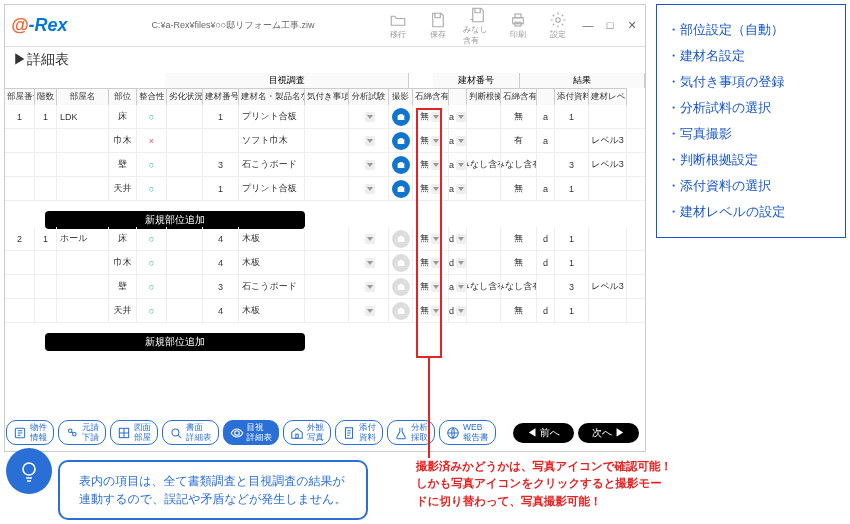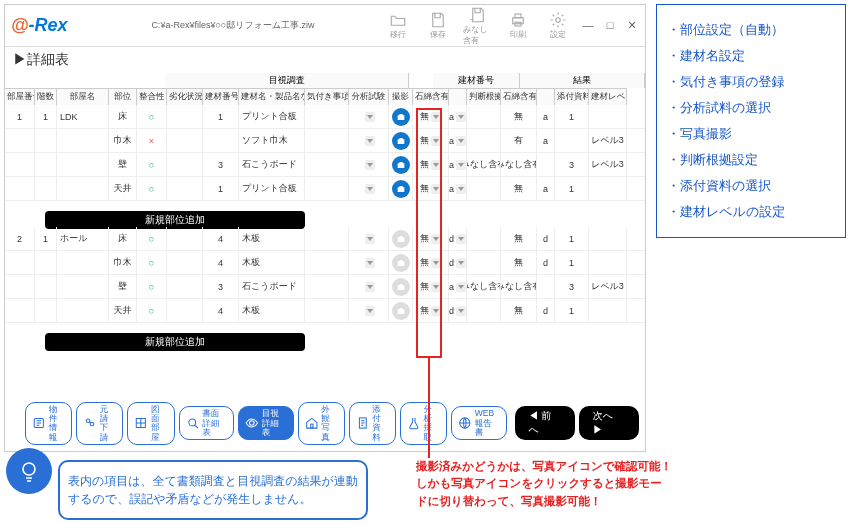--- a/index.html
+++ b/index.html
@@ -28,27 +28,27 @@
   .cell.left { justify-content: flex-start; padding-left: 3px; }
   .ok { color: #2a8; }
   .ng { color: #e55; }
   .add-btn { background: #000000; color: #fff; border-radius: 4px; height: 18px; line-height: 18px; width: 260px; margin: 16px 0 4px 40px; text-align: center; font-size: 10px; cursor: pointer; }
   .cam { width: 18px; height: 18px; border-radius: 50%; display: flex; align-items: center; justify-content: center; }
   .cam.on { background: #1177cc; }
   .cam.off { background: #ddd; }
   .cam svg { width: 10px; height: 10px; fill: #fff; }
   .dd { width: 10px; height: 10px; border-radius: 2px; background: #eee; display: inline-flex; align-items: center; justify-content: center; margin-left: 2px; }
   .dd::after { content: ""; border-left: 3px solid transparent; border-right: 3px solid transparent; border-top: 4px solid #999; }
-  .bottom-tabs { position: absolute; bottom: 6px; left: 20px; right: 6px; display: flex; gap: 4px; align-items: center; }
+  .bottom-tabs { position: absolute; bottom: 6px; left: 1px; right: 6px; display: flex; gap: 4px; align-items: center; }
   .btab { border: 1.5px solid #2a6fd6; border-radius: 10px; padding: 2px 6px; display: flex; align-items: center; gap: 3px; color: #2a6fd6; font-size: 8.5px; cursor: pointer; background: #fff; }
   .btab.active { background: #2a6fd6; color: #fff; }
   .btab svg { width: 14px; height: 14px; stroke: currentColor; fill: none; stroke-width: 1.8; }
   .nav-btn { background: #000; color: #fff; border-radius: 10px; padding: 3px 14px; font-size: 10px; cursor: pointer; }
   .spacer { flex: 1; }
-  .tip-bubble { position: absolute; left: 58px; top: 460px; width: 310px; background: #fff; border: 2px solid #2a6fd6; border-radius: 10px; padding: 10px 8px; color: #2a6fd6; font-size: 12px; line-height: 1.5; }
+  .tip-bubble { position: absolute; left: 58px; top: 460px; width: 310px; background: #fff; border: 2px solid #2a6fd6; border-radius: 10px; padding: 10px 19px; color: #2a6fd6; font-size: 12px; line-height: 1.5; }
   .tip-badge { position: absolute; left: 6px; top: 448px; width: 46px; height: 46px; border-radius: 50%; background: #2a6fd6; display: flex; align-items: center; justify-content: center; }
   .tip-badge svg { width: 24px; height: 24px; stroke: #fff; fill: none; stroke-width: 1.6; }
   .note-red { position: absolute; left: 416px; top: 458px; width: 256px; color: #e62222; font-size: 11.5px; font-weight: bold; line-height: 1.5; }
   .red-box { position: absolute; border: 2px solid #e62222; pointer-events: none; }
   .red-box.main { left: 416px; top: 108px; width: 26px; height: 250px; }
   .red-line { position: absolute; left: 428px; top: 358px; width: 2px; height: 100px; background: #e62222; }
   .side-panel { position: absolute; right: 4px; top: 4px; width: 190px; border: 1px solid #1756c9; padding: 12px 10px; color: #1756c9; font-size: 13px; line-height: 2.0; }
   .side-panel div::before { content: "・"; }
   
   .w-a{width:30px}.w-b{width:22px}.w-c{width:52px}.w-d{width:28px}.w-e{width:30px}.w-h{width:66px}.w-i{width:44px}.w-j{width:40px}

